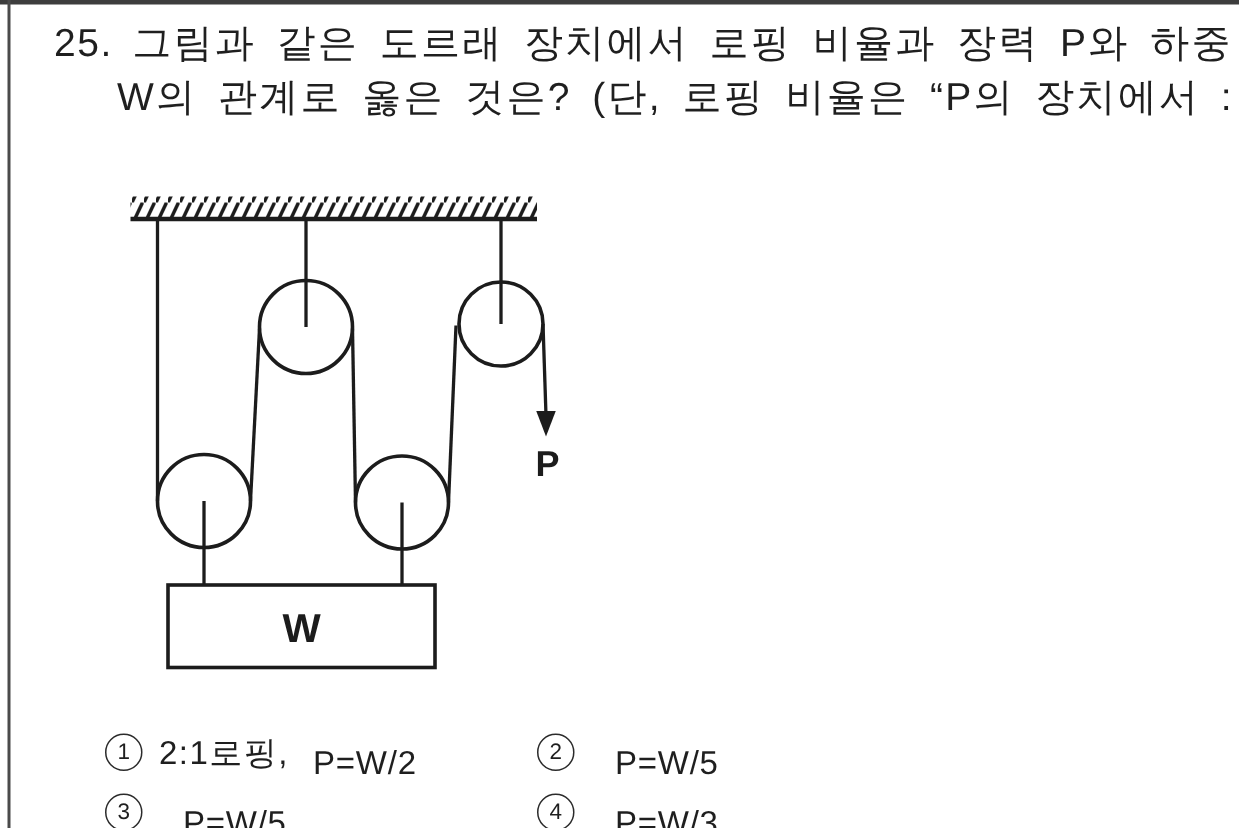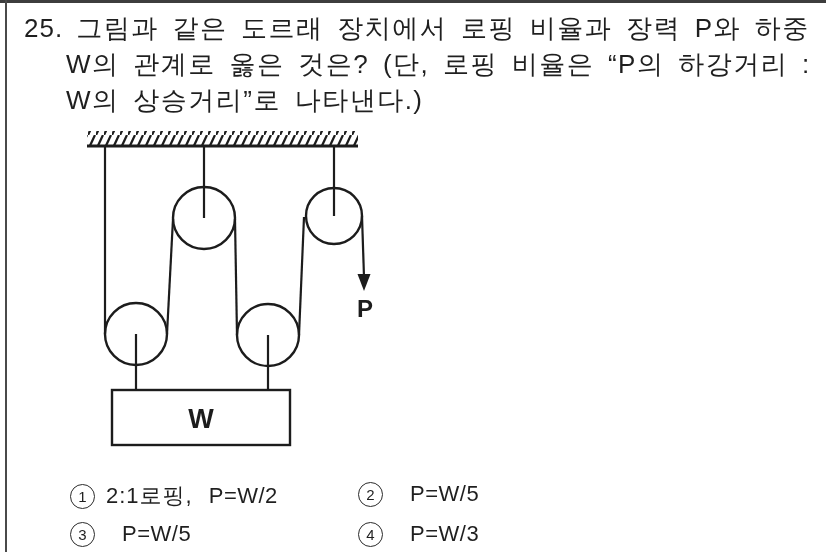--- a/index.html
+++ b/index.html
@@ -5,57 +5,56 @@
   html,body { margin:0; padding:0; background:#e8e8e8; }
   .sheet {
     position:relative; width:826px; height:552px; background:#ffffff;
     font-family:"Liberation Sans","DejaVu Sans",sans-serif;
     color:#1f1f1f; overflow:hidden;
   }
   .border-top  { position:absolute; top:0; left:0; width:826px; height:3px; background:#3d3d3d; }
   .border-left { position:absolute; top:0; left:5px; width:2px; height:552px; background:#4a4a4a; }
 
   .question {
-    position:absolute; left:24px; top:10px;
+    position:absolute; left:36px; top:10px;
     font-size:26px; line-height:36px;
     letter-spacing:1.5px; word-spacing:5px; white-space:nowrap;
   }
   .qnum { display:inline-block; margin-right:13px; letter-spacing:1px; }
   .qindent { padding-left:42px; }
 
   .diagram-svg { position:absolute; left:80px; top:120px; }
   .diagram-svg text { font-family:"Liberation Sans","DejaVu Sans",sans-serif; }
 
   .option {
     position:absolute; display:flex; align-items:center;
     font-size:22px; letter-spacing:1px; white-space:nowrap;
   }
   .marker {
     width:23px; height:23px; flex:none; margin-right:11px;
     border:1.6px solid #2b2b2b; border-radius:50%;
     display:flex; align-items:center; justify-content:center;
     font-size:15px; letter-spacing:0; line-height:1;
   }
-  .formula { margin-left:16px; letter-spacing:0.5px; }
+  .formula { margin-left:16px; letter-spacing:0.5px;margin-top:15px; }
   .opt-r1 { top:481px; }
   .opt-r2 { top:521px; }
   .opt-c1 { left:70px; }
   .opt-c2 { left:358px; }
 </style>
 </head>
 <body>
 
 <div class="sheet">
   <div class="border-top"></div>
   <div class="border-left"></div>
 
   <div class="question">
     <div><span class="qnum">25.</span><span>그림과 같은 도르래 장치에서 로핑 비율과 장력 P와 하중</span></div>
-    <div class="qindent">W의 관계로 옳은 것은? (단, 로핑 비율은 “P의 하강거리 :</div>
-    <div class="qindent">W의 상승거리”로 나타낸다.)</div>
+    <div class="qindent">W의 관계로 옳은 것은? (단, 로핑 비율은 “P의 장치에서 :</div>
   </div>
 
   <svg class="diagram-svg" width="312" height="350" viewBox="80 120 312 350">
     <defs>
       <pattern id="hatch" width="8" height="15" patternUnits="userSpaceOnUse">
         <line x1="0" y1="15" x2="7" y2="0" stroke="#1c1c1c" stroke-width="2.3"></line>
       </pattern>
     </defs>
 
     <rect x="87" y="131" width="271" height="14" fill="url(#hatch)"></rect>

